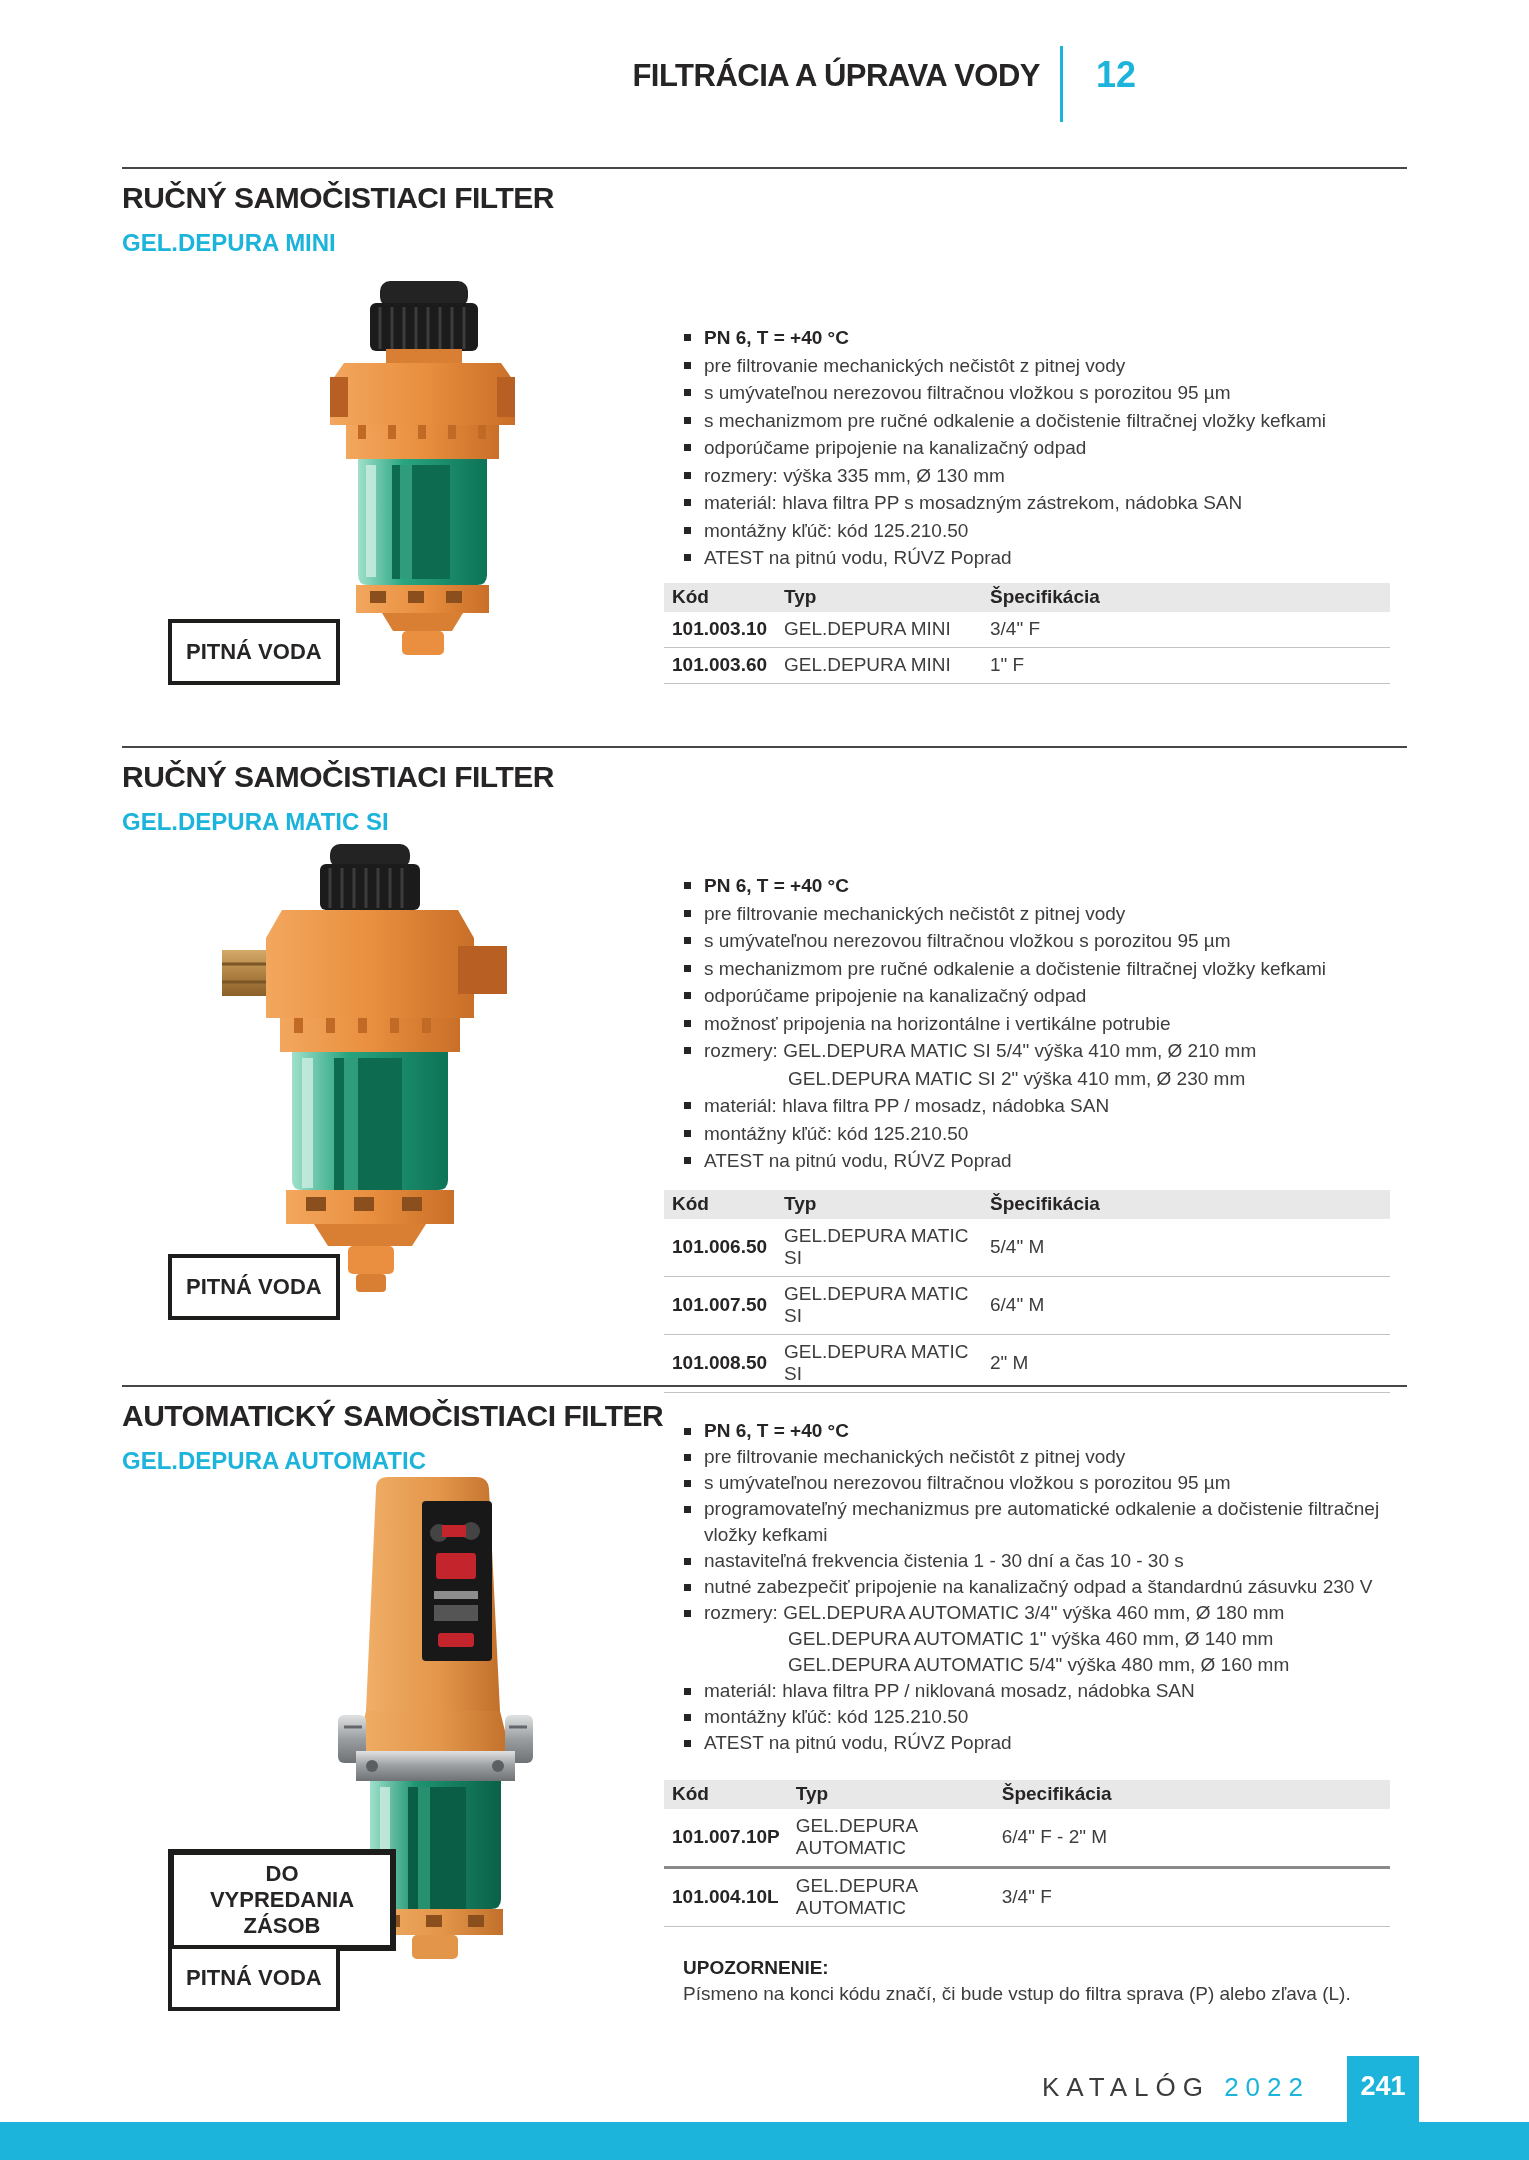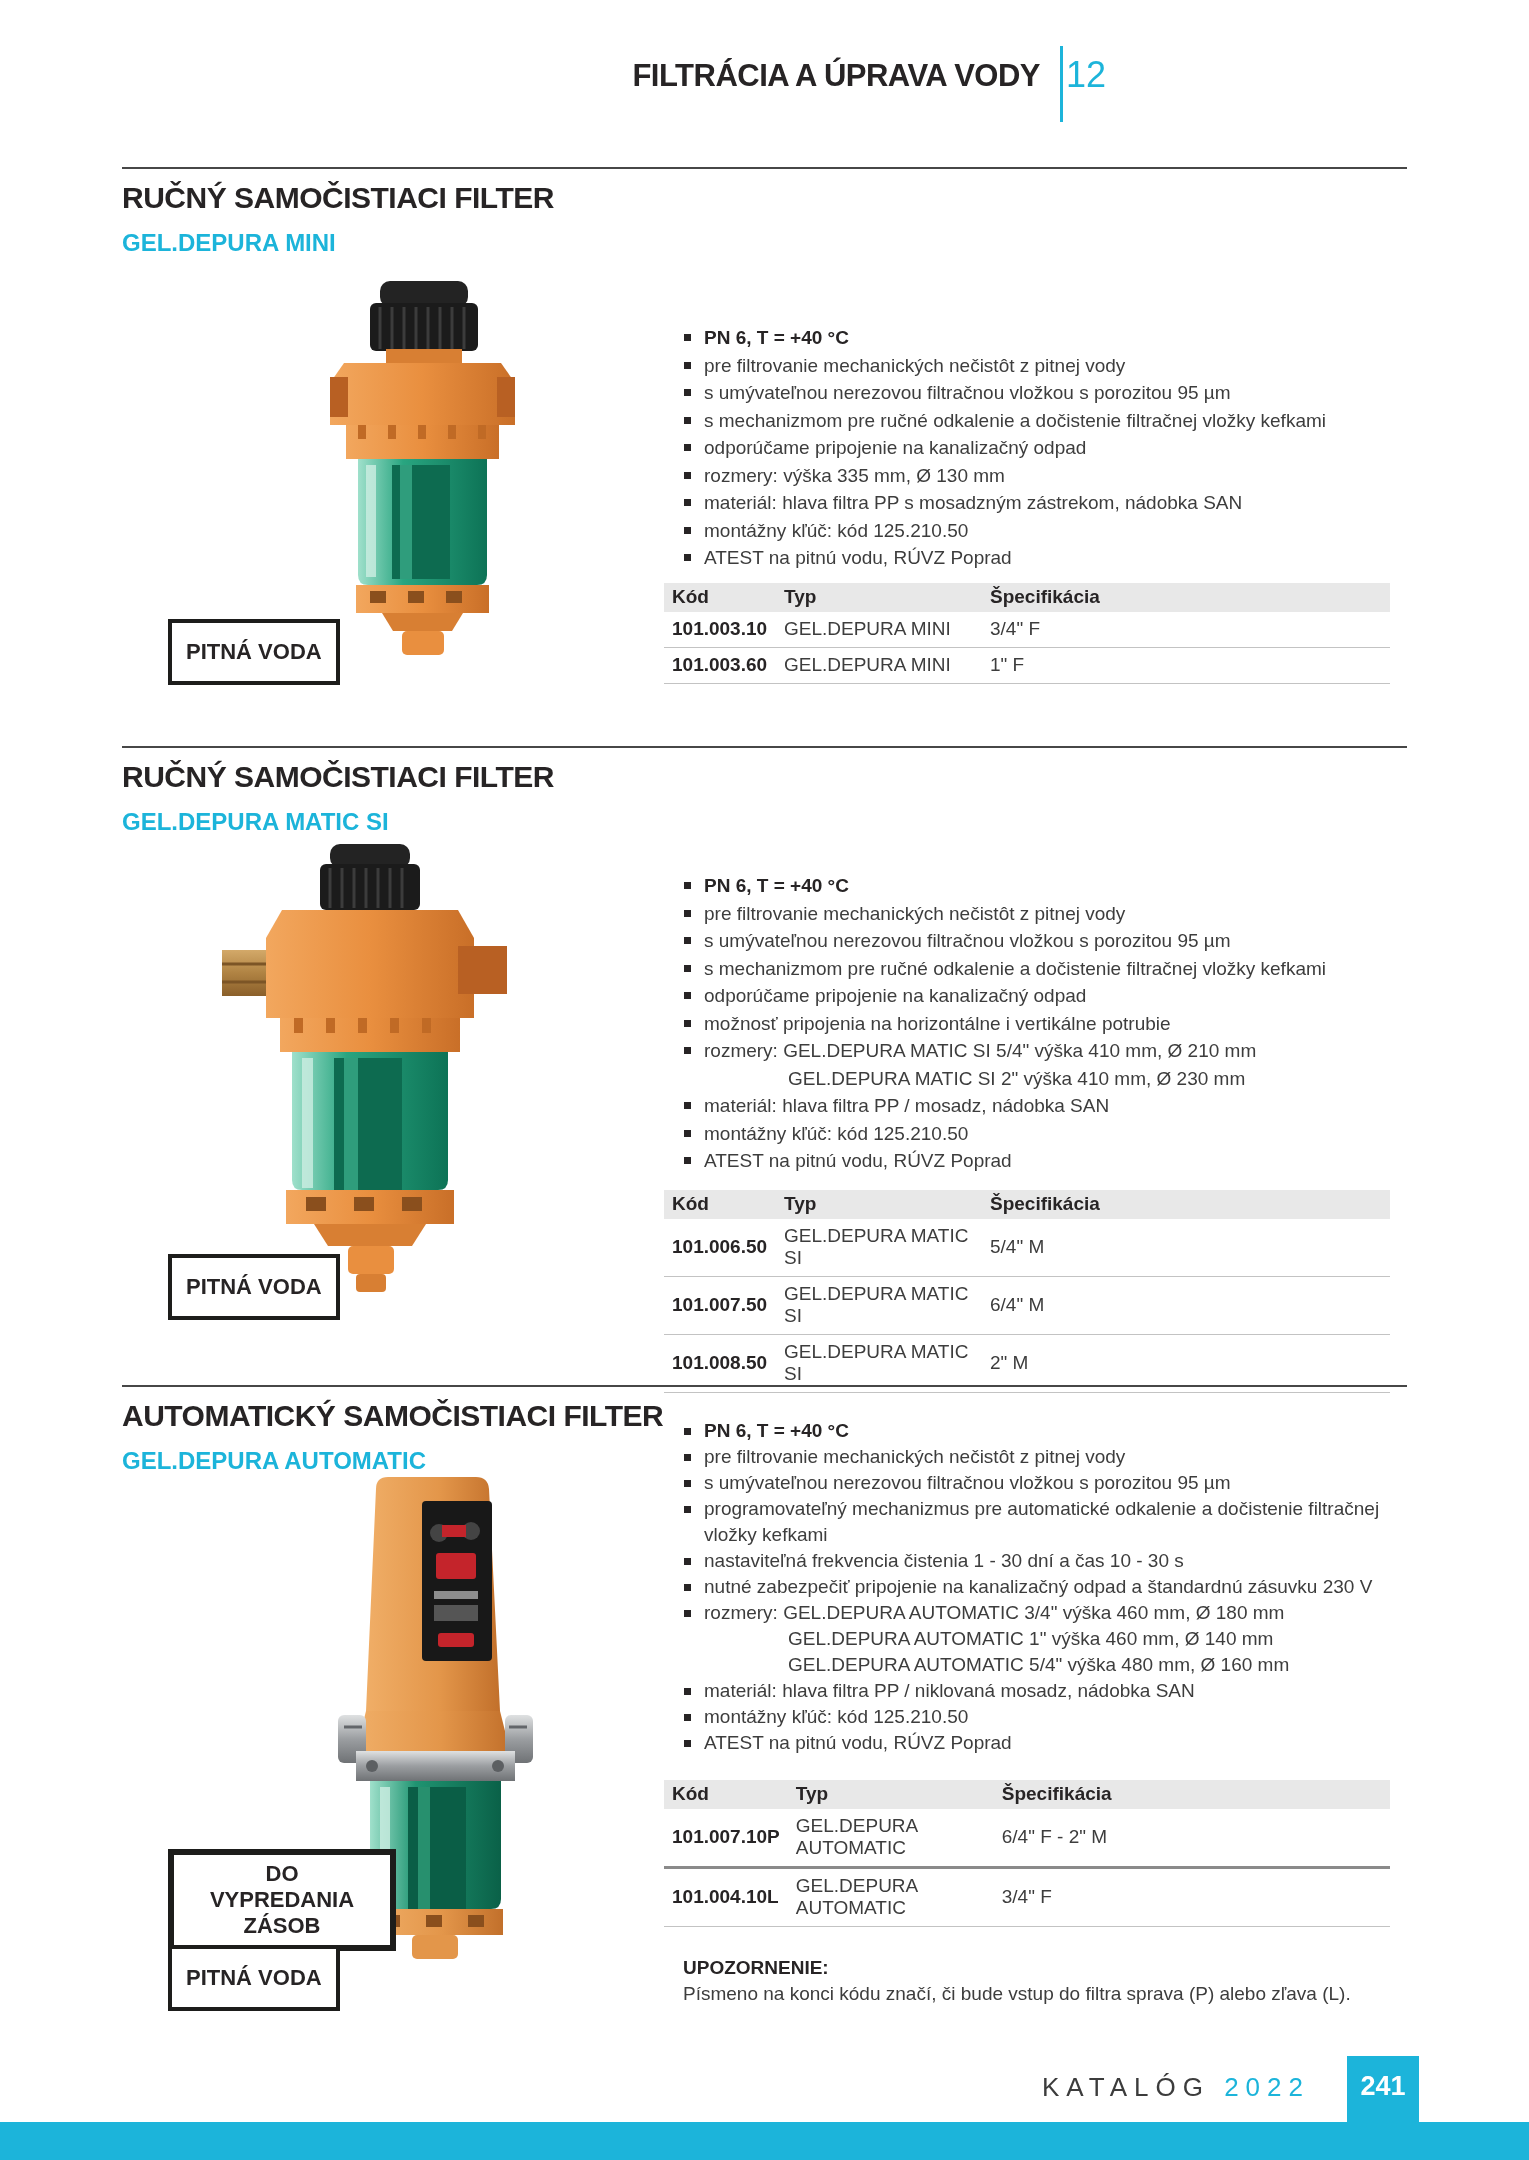--- a/index.html
+++ b/index.html
@@ -3,22 +3,22 @@
 <meta charset="utf-8">
 <style>
   html,body{margin:0;padding:0;background:#ffffff;}
   #page{position:relative;width:1529px;height:2160px;background:#ffffff;overflow:hidden;
         font-family:"Liberation Sans", sans-serif;color:#3d3d3d;}
 
   
   .header-title{position:absolute;top:58px;left:560px;width:480px;text-align:right;
     font-size:31px;font-weight:800;letter-spacing:-0.5px;color:#272425;white-space:nowrap;}
   .header-divider{position:absolute;top:46px;left:1060px;width:3px;height:76px;background:#1cb4da;}
-  .header-chapter{position:absolute;top:54px;left:1066px;width:70px;text-align:left;
-    font-size:36px;font-weight:400;color:#1cb4da;}
+  .header-chapter{position:absolute;top:54px;left:1066px;width:70px;text-align:right;
+    font-size:36px;font-weight:700;color:#1cb4da;}
 
   
   .section{position:absolute;left:122px;width:1285px;}
   .rule{position:absolute;top:0;left:0;width:100%;height:2px;background:#474747;}
   .sec-title{position:absolute;top:14px;left:0;font-size:30px;font-weight:800;
     letter-spacing:-0.5px;color:#272425;white-space:nowrap;}
   .sec-subtitle{position:absolute;top:62px;left:0;font-size:24px;font-weight:800;
     color:#1cb4da;white-space:nowrap;}
 
   .textcol{position:absolute;left:561px;width:726px;}

